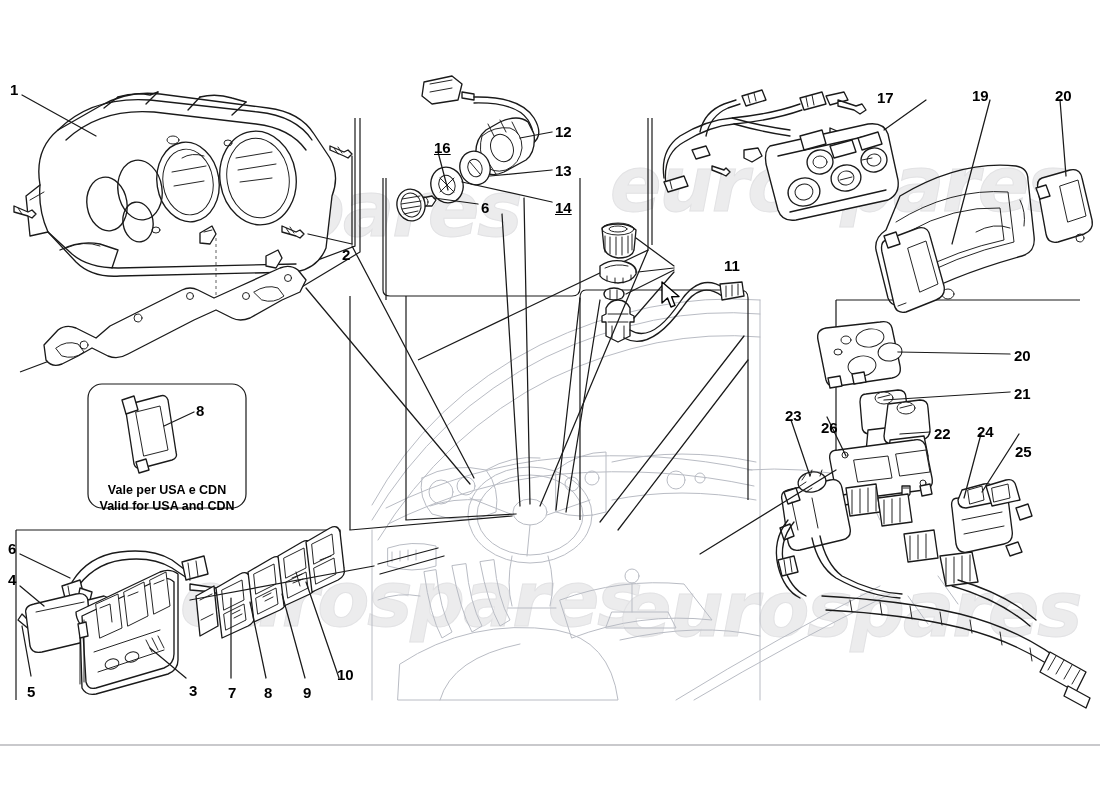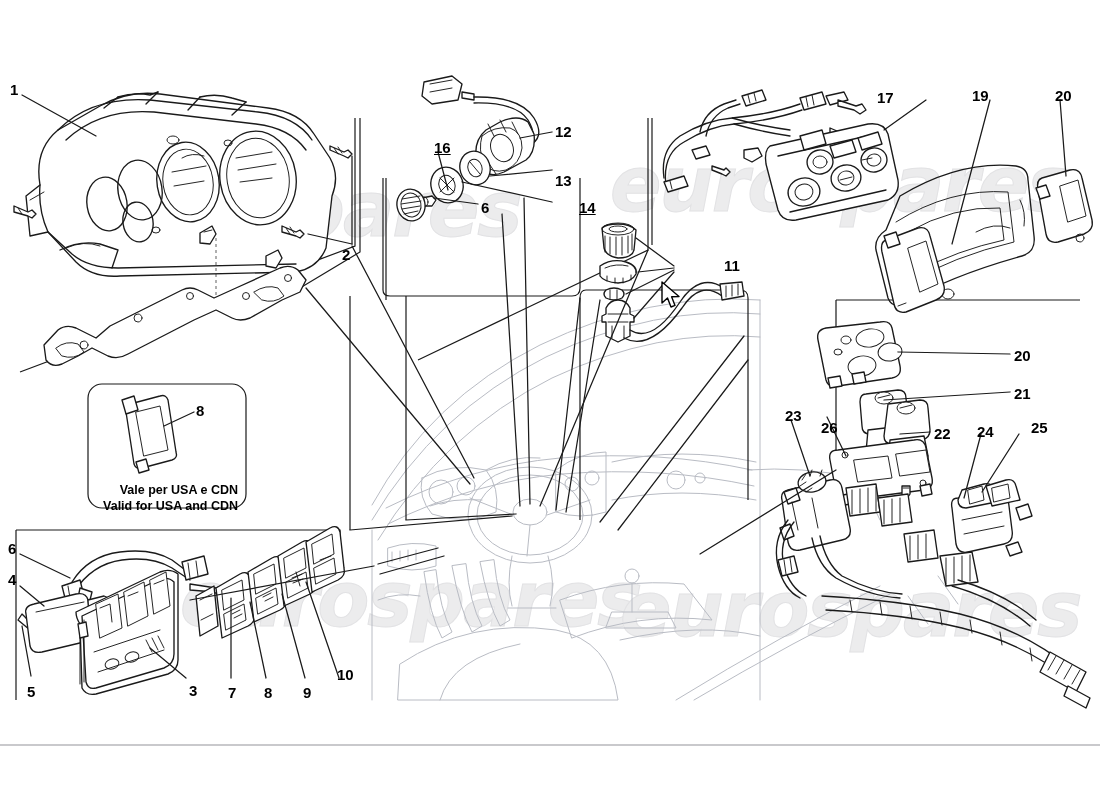--- a/index.html
+++ b/index.html
@@ -497,36 +497,36 @@
   <div class="lbl" style="left:8px;top:572px;">4</div>
   <div class="lbl" style="left:27px;top:684px;">5</div>
   <div class="lbl" style="left:8px;top:541px;">6</div>
   <div class="lbl" style="left:228px;top:685px;">7</div>
   <div class="lbl" style="left:264px;top:685px;">8</div>
   <div class="lbl" style="left:303px;top:685px;">9</div>
   <div class="lbl" style="left:337px;top:667px;">10</div>
   <div class="lbl" style="left:196px;top:403px;">8</div>
   <div class="lbl" style="left:680px;top:258px;margin-left:44px;">11</div>
   <div class="lbl" style="left:555px;top:124px;">12</div>
-  <div class="lbl" style="left:555px;top:173px;">13</div>
-  <div class="lbl" style="left:579px;top:200px;text-decoration:underline;">14</div>
+  <div class="lbl" style="left:555px;top:163px;">13</div>
+  <div class="lbl" style="left:555px;top:200px;text-decoration:underline;">14</div>
   <div class="lbl" style="left:481px;top:200px;">6</div>
   <div class="lbl" style="left:434px;top:140px;text-decoration:underline;">16</div>
   <div class="lbl" style="left:877px;top:90px;">17</div>
   <div class="lbl" style="left:1055px;top:88px;">20</div>
   <div class="lbl" style="left:972px;top:88px;">19</div>
   <div class="lbl" style="left:1014px;top:348px;">20</div>
   <div class="lbl" style="left:1014px;top:386px;">21</div>
   <div class="lbl" style="left:934px;top:426px;">22</div>
   <div class="lbl" style="left:785px;top:408px;">23</div>
   <div class="lbl" style="left:977px;top:424px;">24</div>
-  <div class="lbl" style="left:1015px;top:420px;margin-left:16px;">25</div>
+  <div class="lbl" style="left:1015px;top:444px;">25</div>
   <div class="lbl" style="left:821px;top:406px;margin-top:14px;">26</div>
 
-  <div class="capbox" style="left:96px;top:482px;width:142px;text-align:right;">
+  <div class="capbox" style="left:96px;top:482px;width:142px;">
     <div>Vale per USA e CDN</div>
     <div>Valid for USA and CDN</div>
   </div>
 
   <svg class="cursor" style="left:660px;top:280px;" viewBox="0 0 22 30">
     <path d="M2 2 L2 23 L7.5 18 L11 27 L15 25.4 L11.6 16.8 L19 16.5 Z" fill="#ffffff" stroke="#000000" stroke-width="1.4" stroke-linejoin="round"></path>
   </svg>
 
 </div>
 

